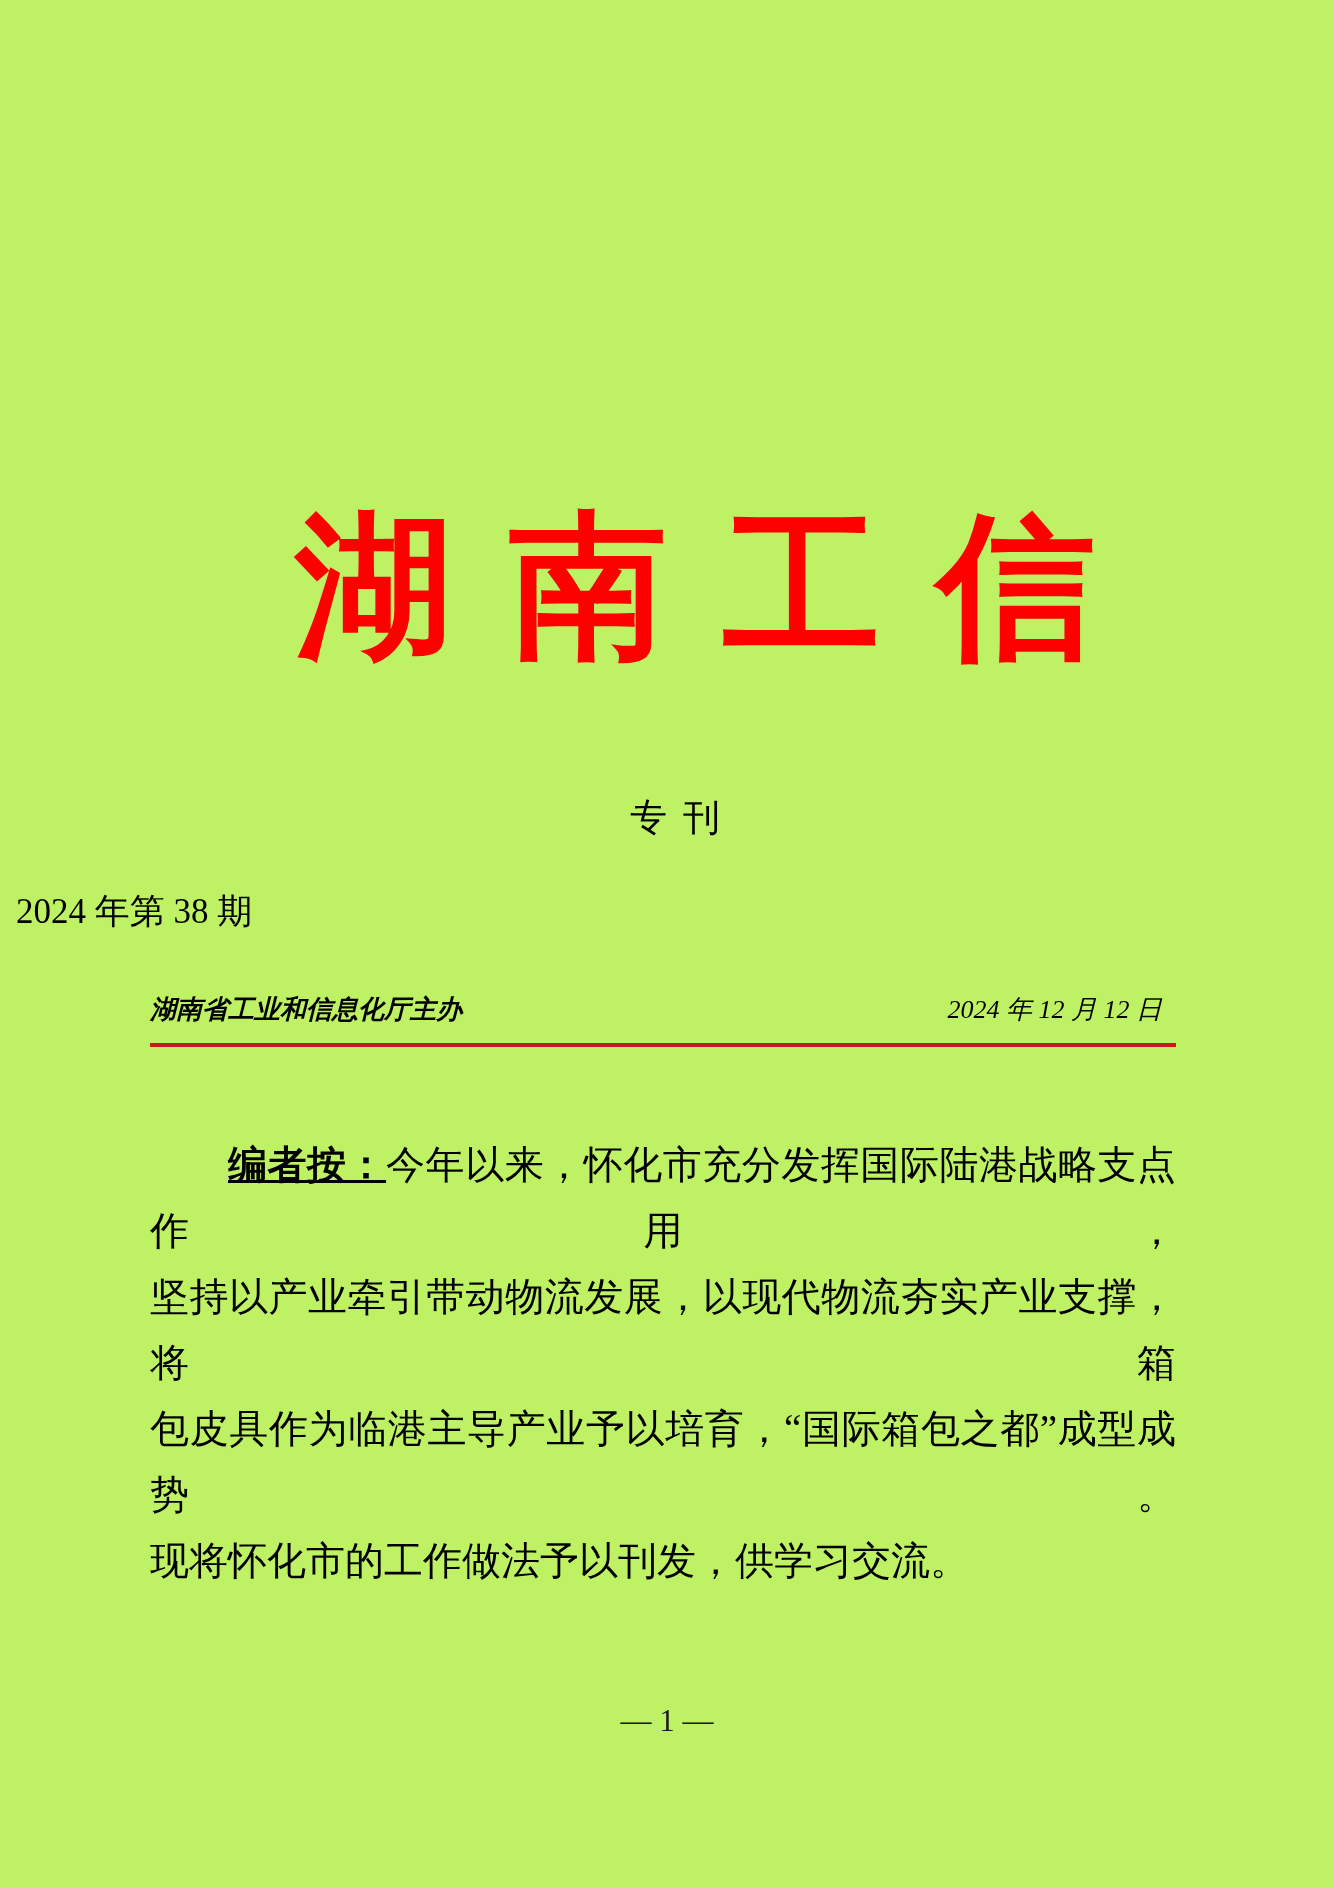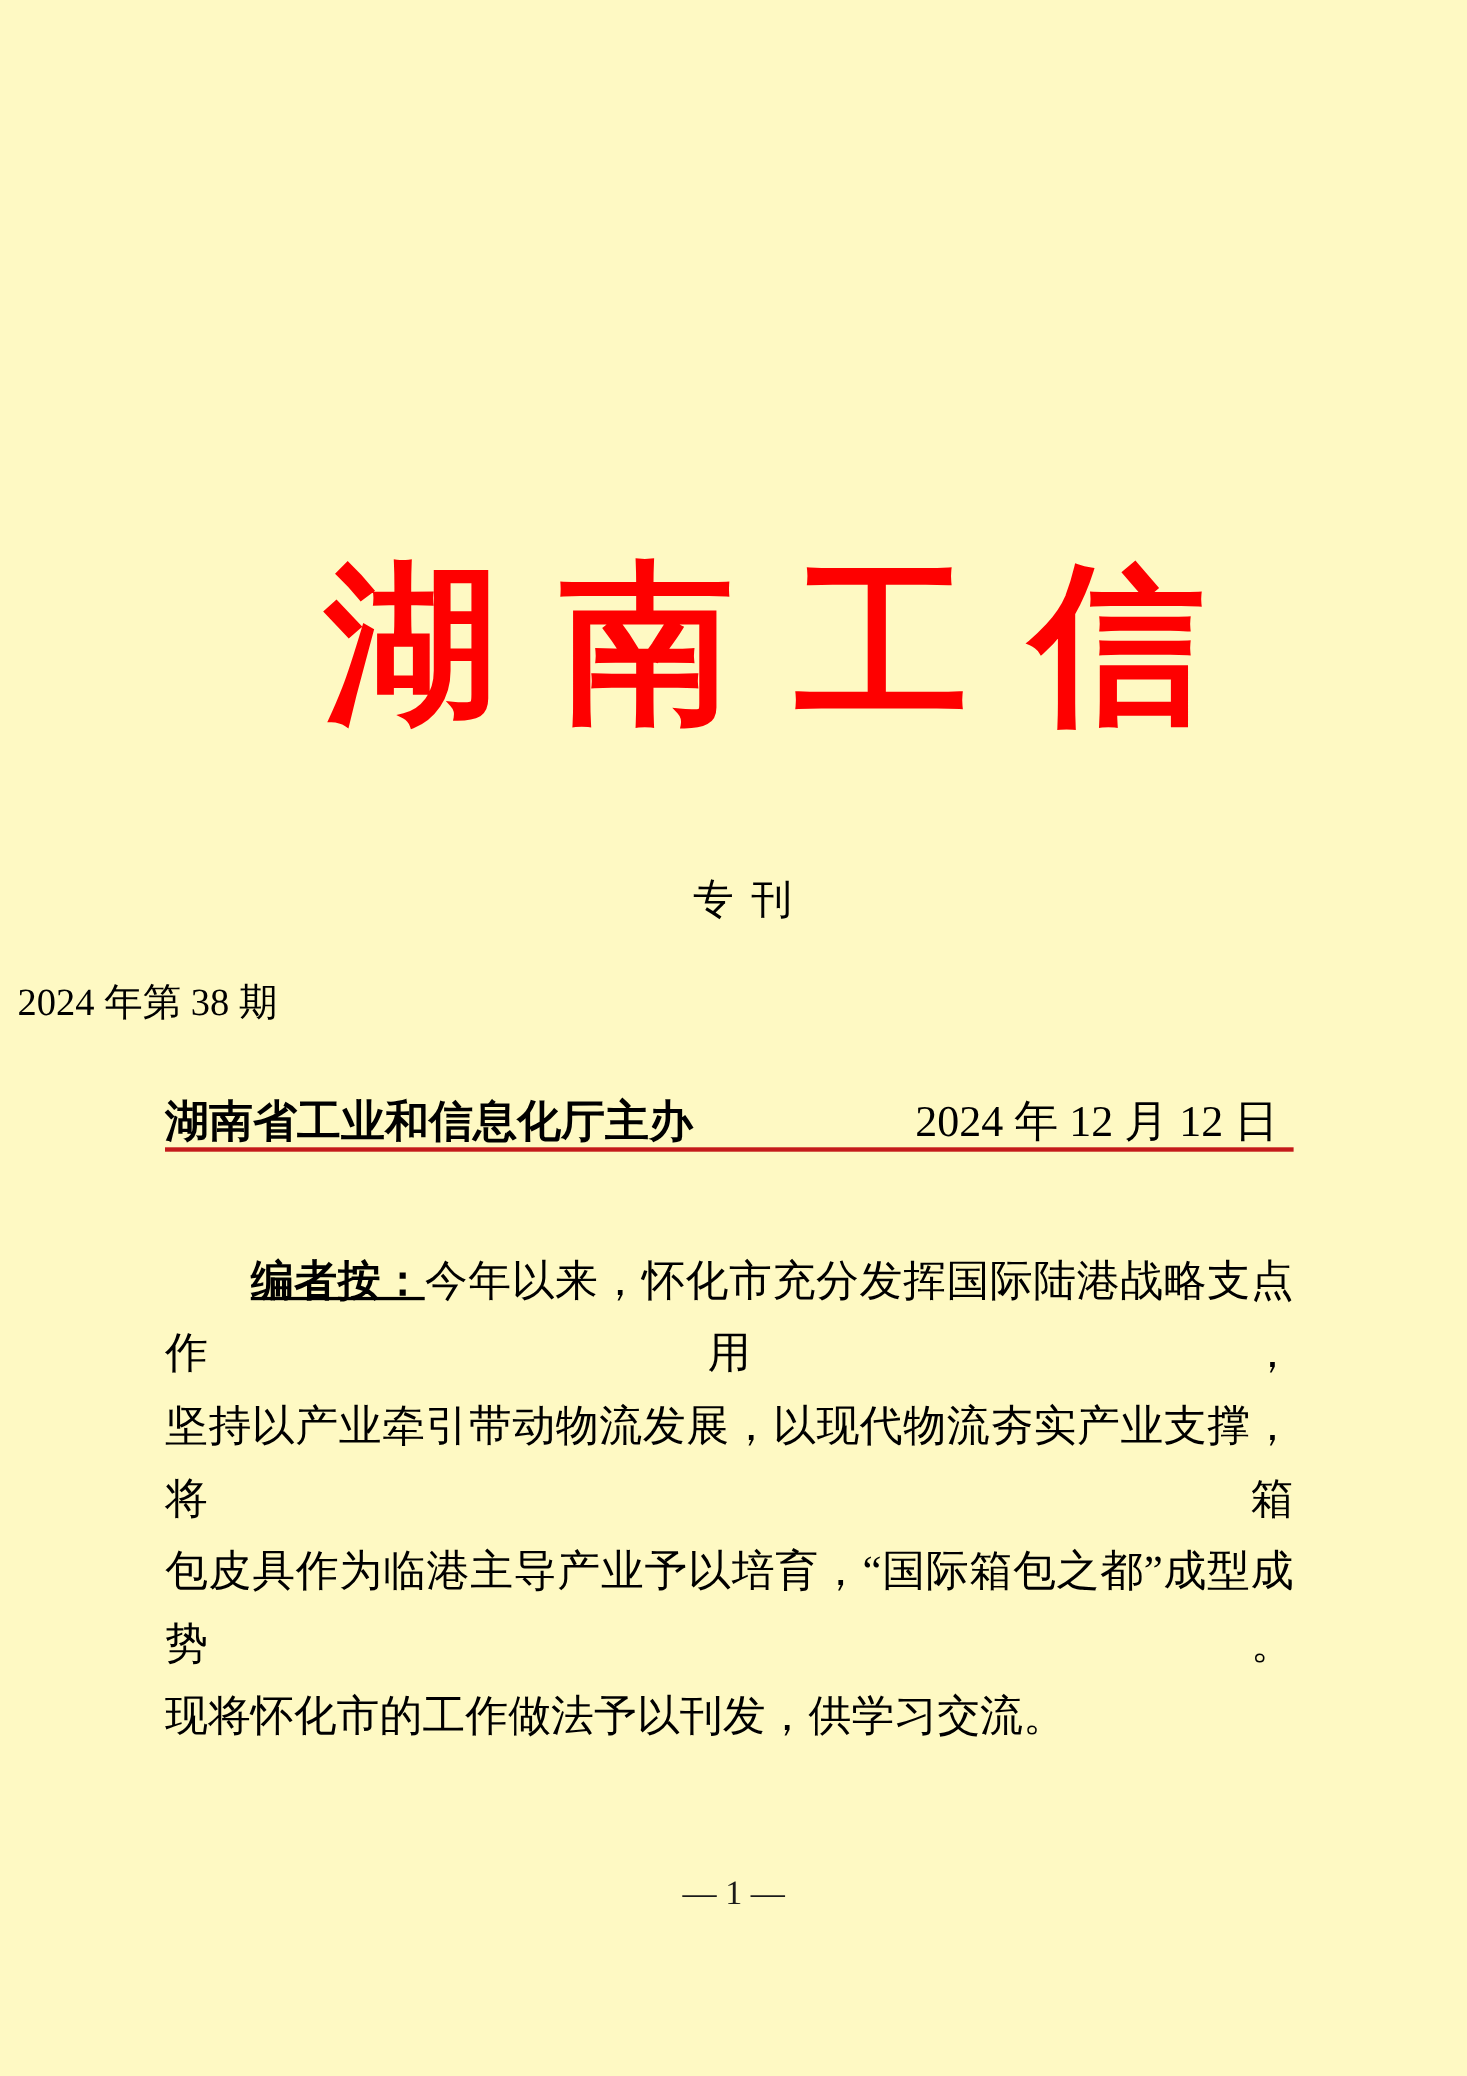--- a/index.html
+++ b/index.html
@@ -4,21 +4,21 @@
 <style>
   html, body {
     margin: 0;
     padding: 0;
     background: #ffffff;
   }
   .page {
     position: relative;
     width: 1334px;
     height: 1887px;
-    background: #fef9c3;
+    background: #bef264;
     font-family: "Liberation Serif", serif;
     color: #000000;
     overflow: hidden;
   }
 
   
   .masthead {
     position: absolute;
     top: 448px;
     left: 0;
@@ -58,21 +58,22 @@
 
   
   .meta-row {
     position: absolute;
     top: 992px;
     left: 150px;
     width: 1026px;
     display: flex;
     justify-content: space-between;
     align-items: center;
-    font-size: 40px;
+    font-size: 26px;
+    font-style: italic;
   }
   .publisher {
     font-weight: bold;
   }
   .pub-date {
     font-weight: normal;
     padding-right: 14px;
   }
 
   

